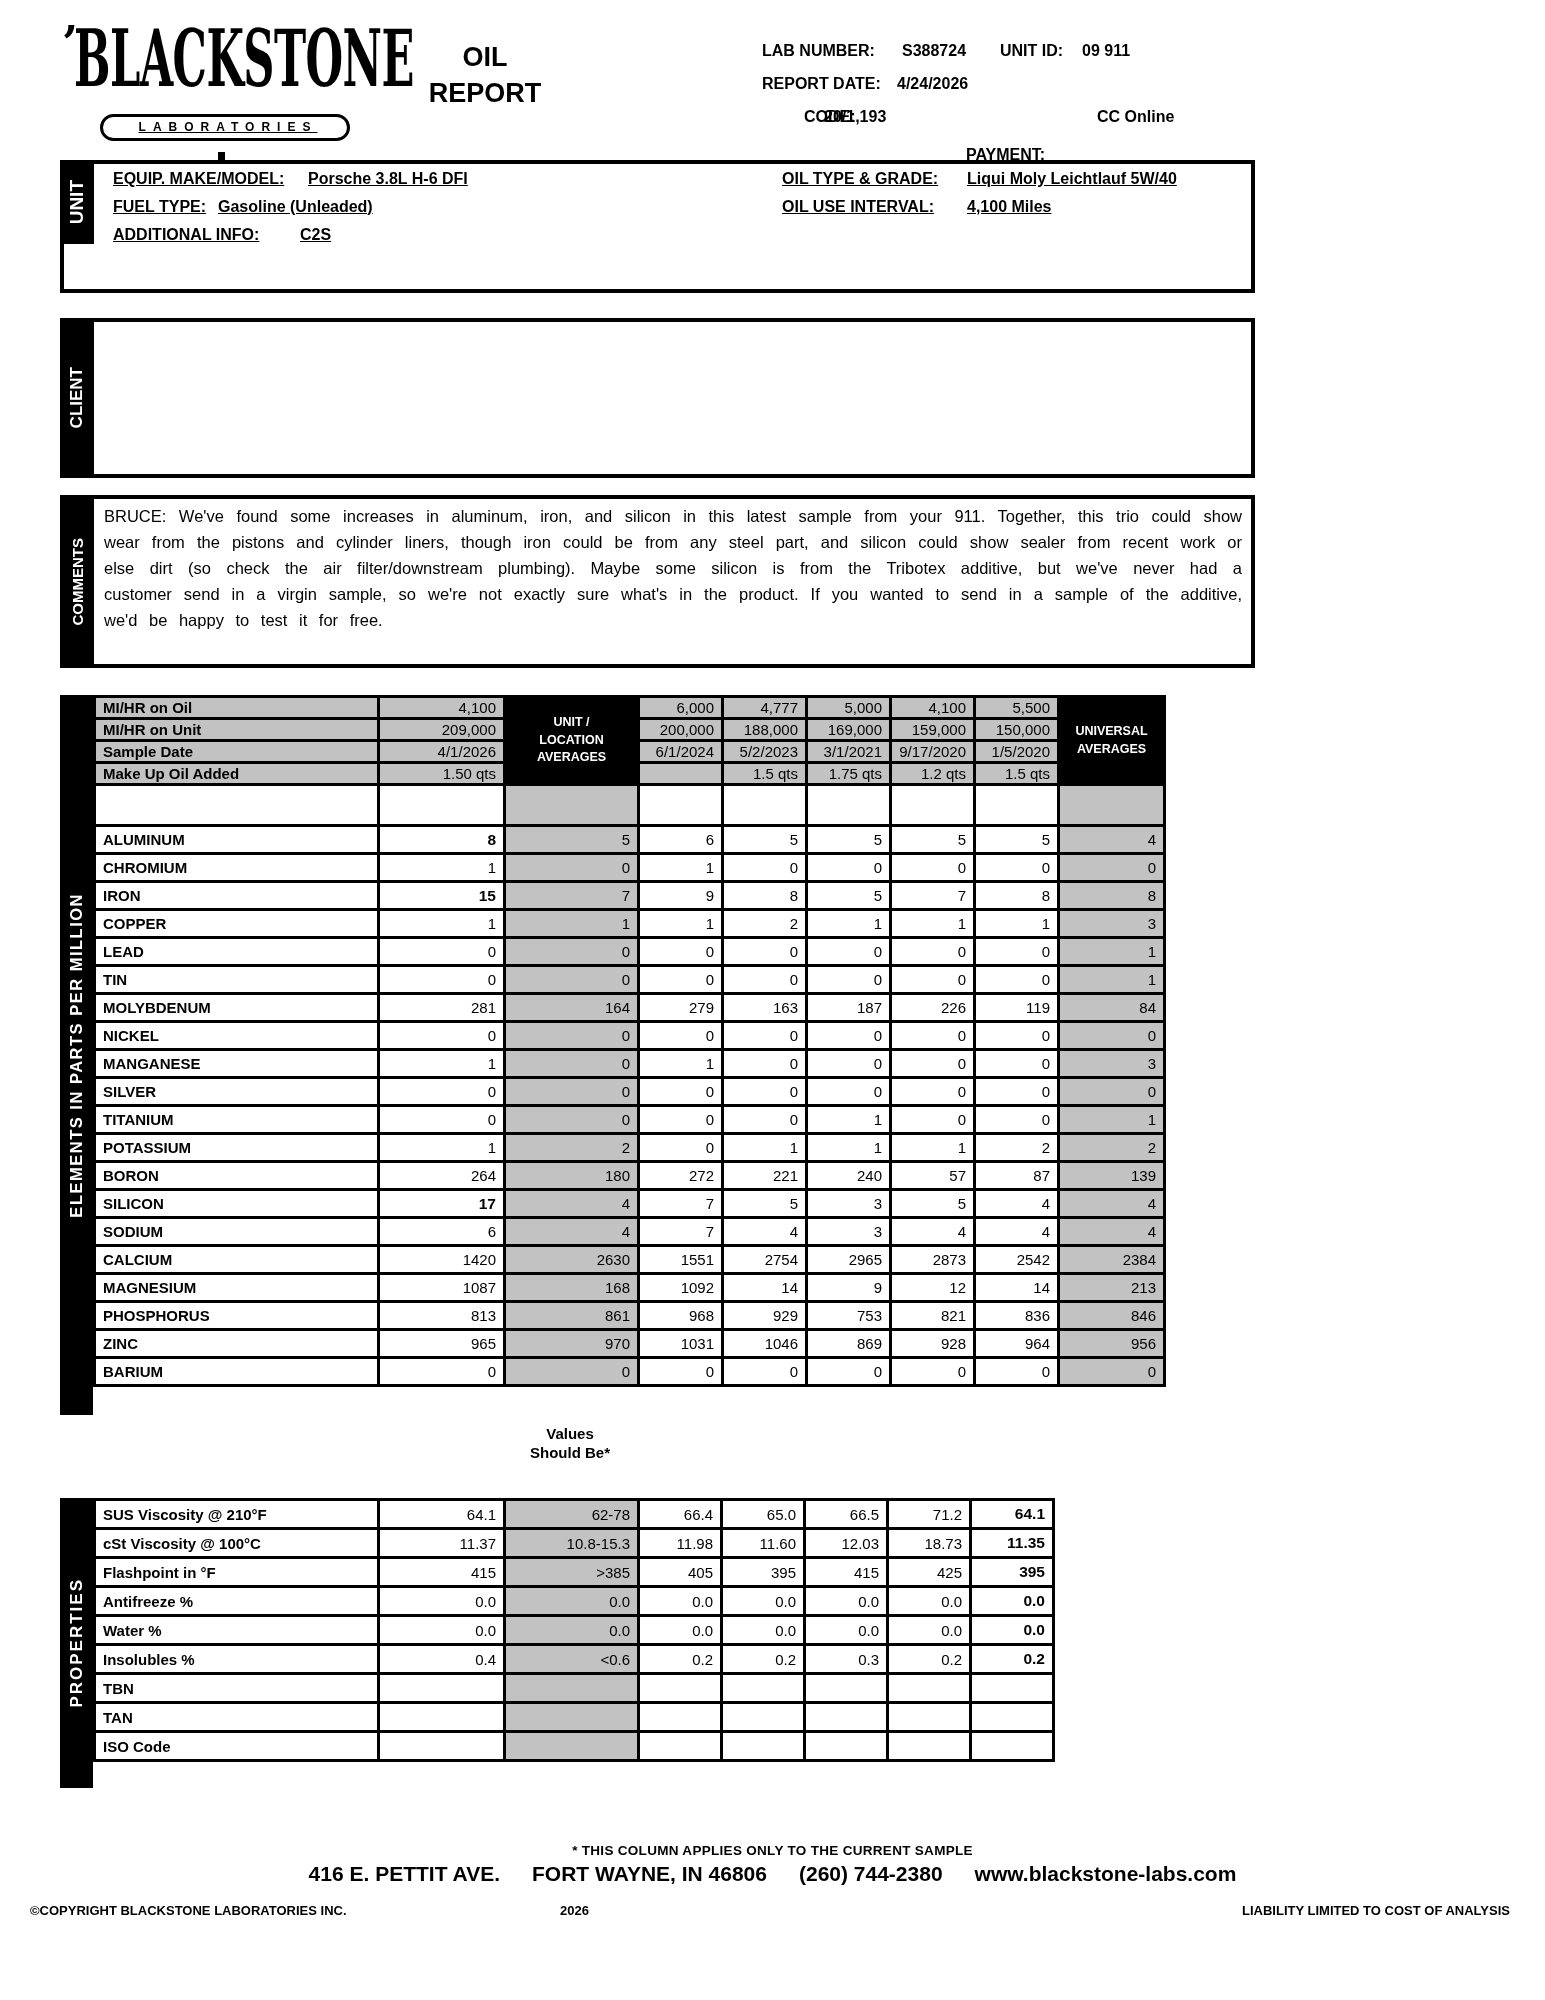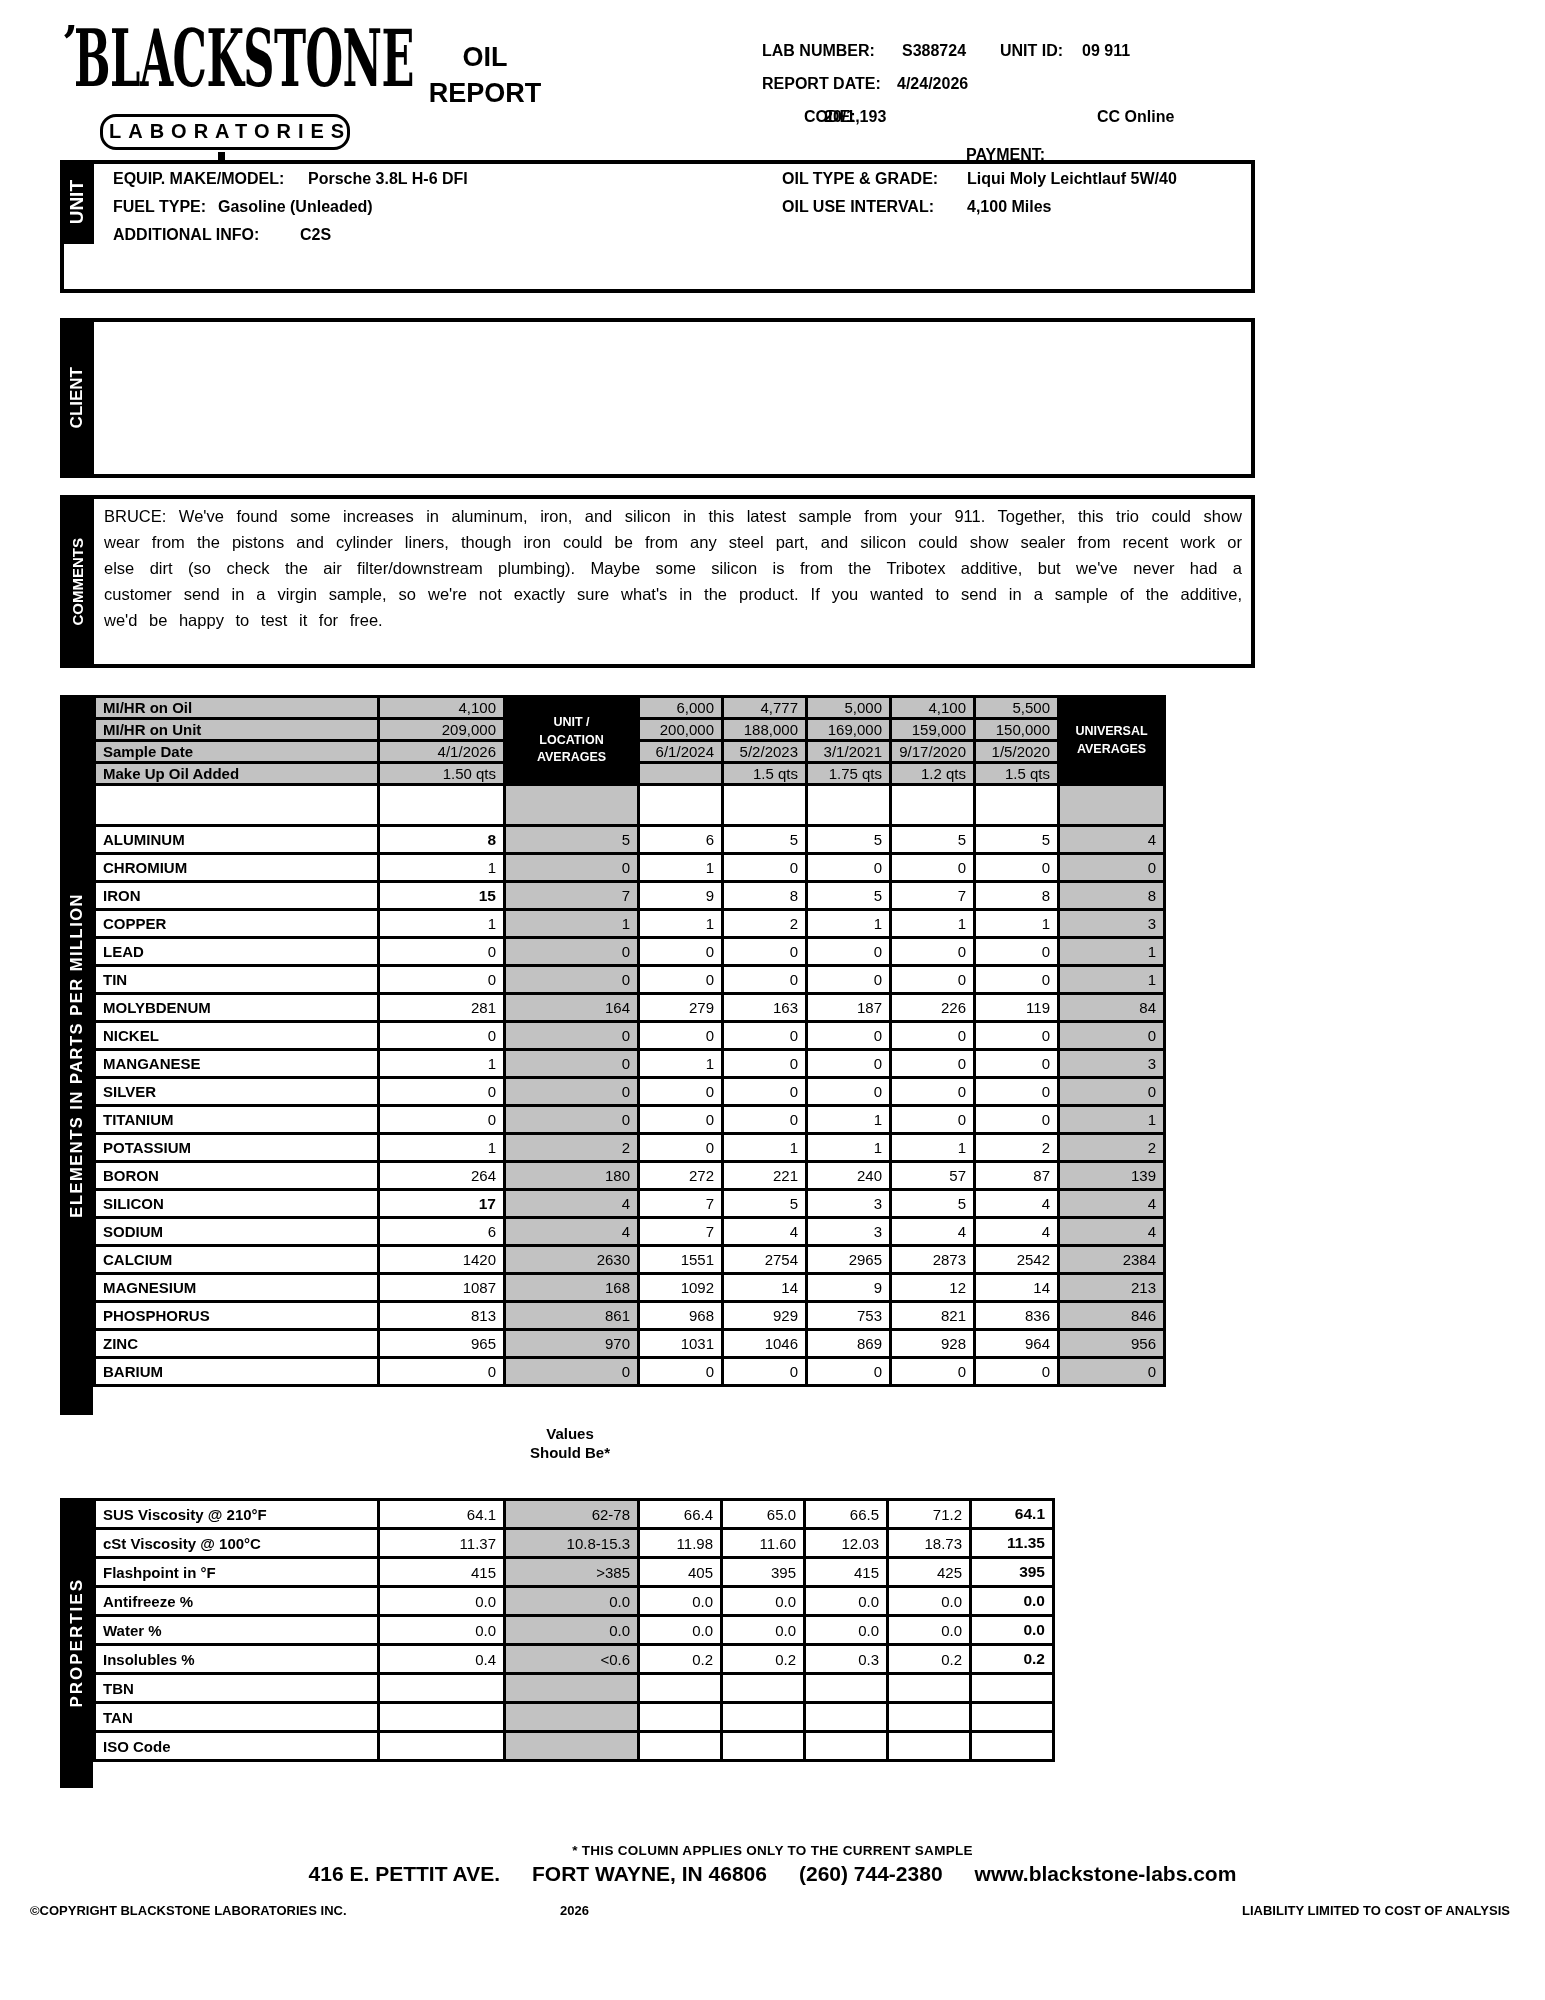--- a/index.html
+++ b/index.html
@@ -7,36 +7,36 @@
         font-family:"Liberation Sans",sans-serif;color:#000;overflow:hidden;}
 
   
   .logo{position:absolute;left:60px;top:18px;width:320px;height:130px;}
   .logo-main{position:absolute;left:14px;top:2px;font-family:"DejaVu Serif",serif;
              font-weight:700;font-size:72px;line-height:1;white-space:nowrap;
              transform:scaleX(0.60) scaleY(1.08);transform-origin:0 0;letter-spacing:-1px;}
   .logo-flourish{position:absolute;left:2px;top:-2px;font-family:"DejaVu Serif",serif;
              font-size:46px;font-weight:700;}
   .logo-pill{position:absolute;left:40px;top:96px;width:238px;border:3px solid #000;
-             border-radius:16px;background:#fff;text-align:center;font-size:20px;
-             font-weight:700;letter-spacing:7px;padding:3px 0 4px 6px;white-space:nowrap;}
+             border-radius:16px;background:#fff;text-align:center;font-size:12px;
+             font-weight:700;letter-spacing:7px;padding:3px 0 4px 6px;white-space:nowrap;text-decoration:underline;}
   .pill-tail{position:absolute;left:158px;top:134px;width:7px;height:15px;background:#000;
              border-radius:0 0 4px 4px;}
 
   
   .rtitle{position:absolute;left:395px;width:180px;text-align:center;font-size:27px;font-weight:700;}
   .hf{position:absolute;font-size:16px;font-weight:700;white-space:pre;}
   .hv{font-weight:700;}
 
   
   .secbox{position:absolute;left:60px;width:1195px;border:4px solid #000;background:#fff;box-sizing:border-box;}
   .band{position:absolute;background:#000;color:#fff;display:flex;align-items:center;
         justify-content:center;z-index:5;}
   .vtext{writing-mode:vertical-rl;transform:rotate(180deg);font-weight:700;white-space:nowrap;}
-  .ulabel{position:absolute;font-size:16px;font-weight:700;white-space:pre;}
+  .ulabel{position:absolute;font-size:16px;font-weight:700;white-space:pre;text-decoration:underline;}
   .comments-text{position:absolute;left:104px;top:503px;width:1138px;font-size:16.5px;
         font-weight:400;line-height:26px;text-align:justify;word-spacing:7px;}
 
   
   table.grid{position:absolute;border-collapse:collapse;table-layout:fixed;background:#fff;
         font-size:15px;}
   .grid td{border:3px solid #000;padding:0 7px;overflow:hidden;white-space:nowrap;box-sizing:border-box;}
   .grid td.lab{text-align:left;font-weight:700;}
   .grid td.val{text-align:right;font-weight:400;}
   .grid td.gray{background:#c2c2c2;}

